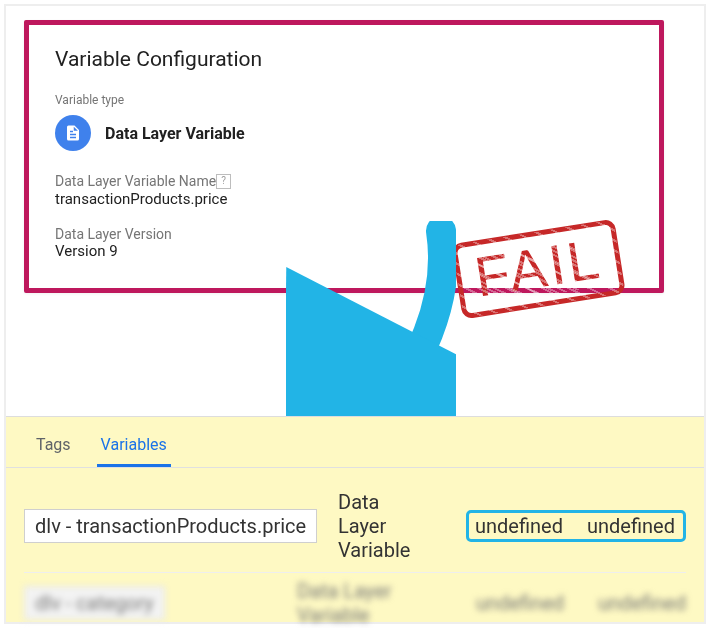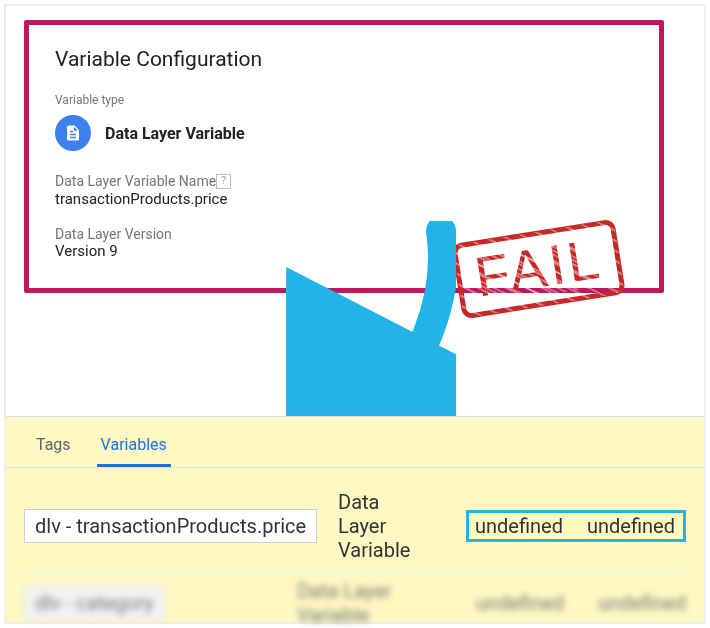--- a/index.html
+++ b/index.html
@@ -119,21 +119,21 @@
     border: 1px solid #cfcfcf;
     padding: 4px 10px;
     background: #fff;
     white-space: nowrap;
   }
   .col-name { width: 280px; }
   .col-type { width: 170px; }
   .col-val { width: 90px; text-align: left; }
   .hl-box {
     border: 3px solid #22b4e6;
-    border-radius: 0;
+    border-radius: 5px;
     padding: 1px 6px;
     display: inline-flex;
     gap: 22px;
   }
   .blurred .var-chip, .blurred .col-type, .blurred .col-val {
     filter: blur(3px);
     color: #777;
   }
   .blurred .var-chip { background:#f3f3f3; border-color:#ddd; }
 

